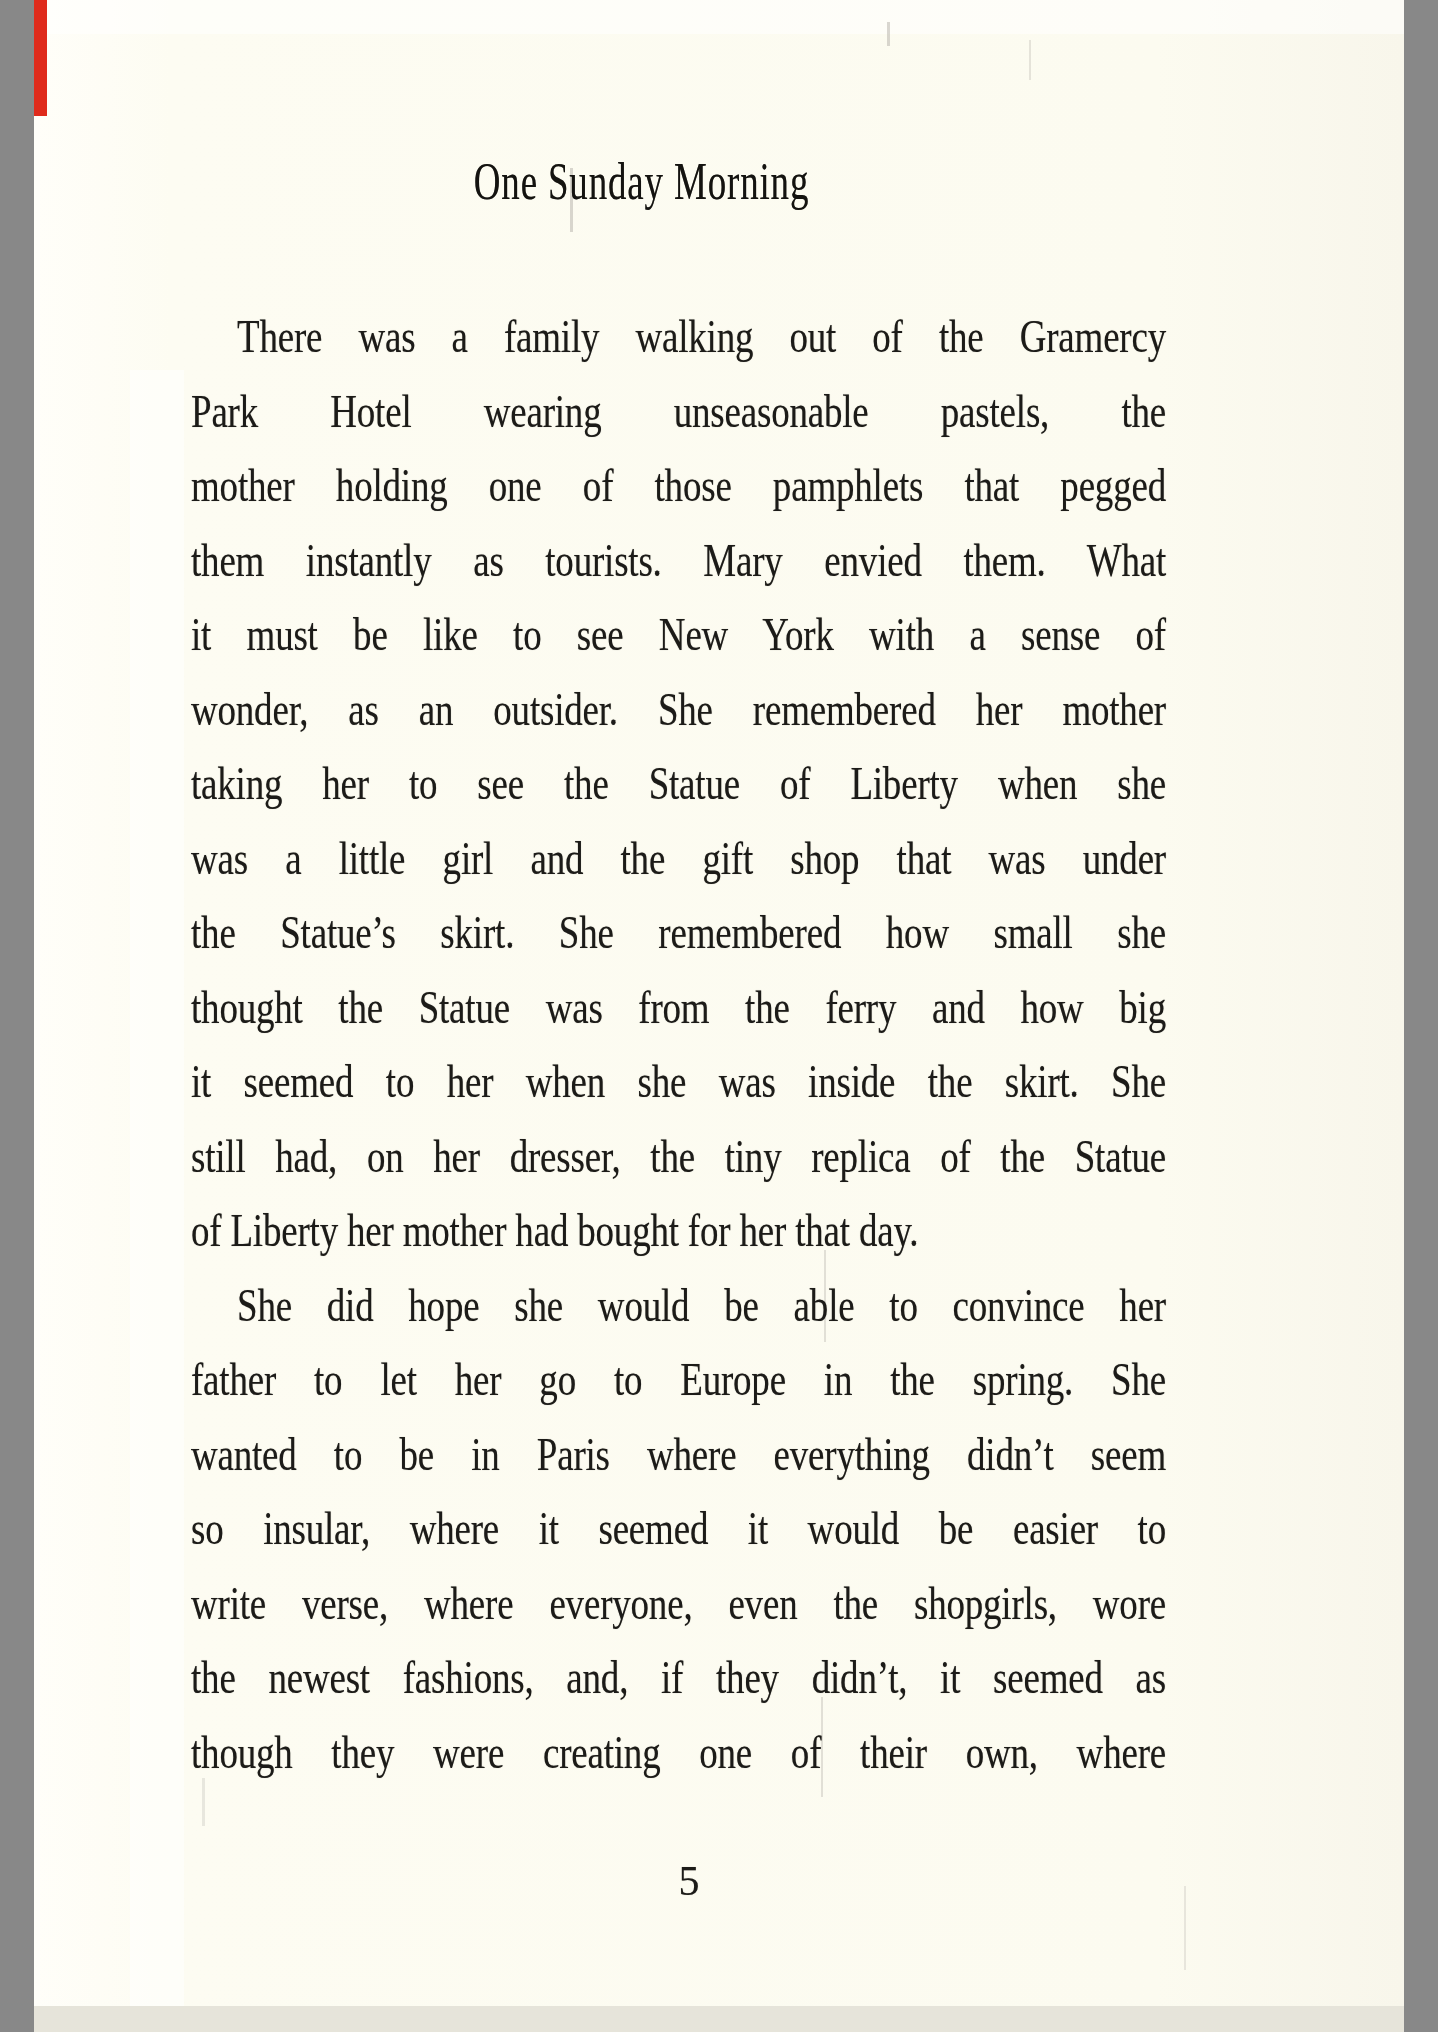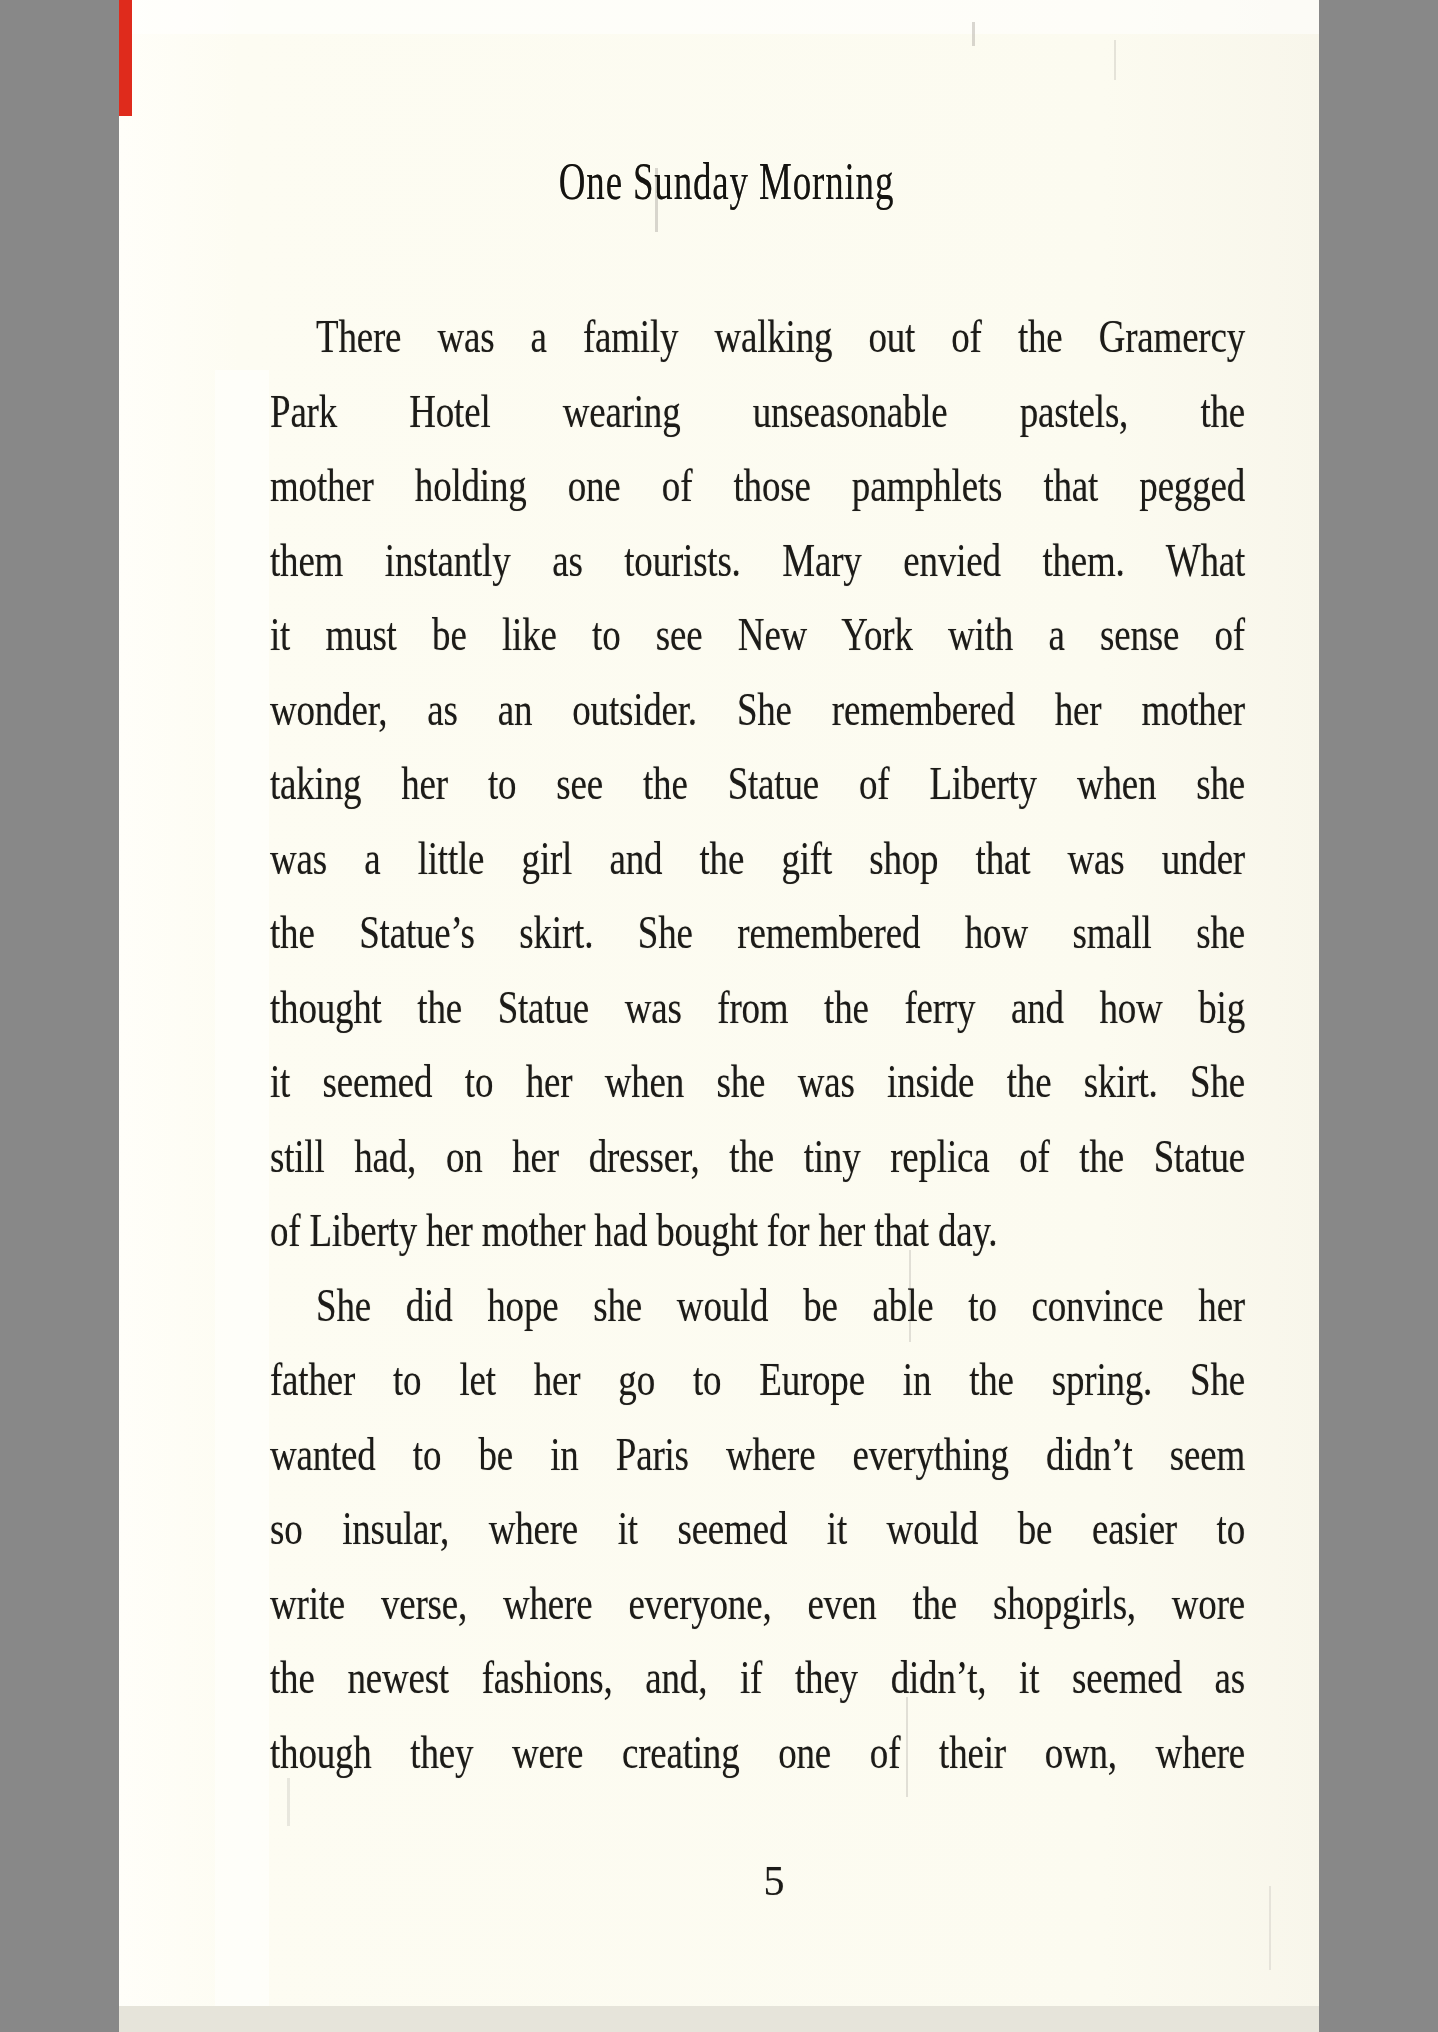--- a/index.html
+++ b/index.html
@@ -1,18 +1,18 @@
 <!DOCTYPE html>
 <html><head>
 <meta charset="utf-8">
 <style>
   html,body{margin:0;padding:0;background:#888;}
   .page{
     position:relative;
-    width:1200px;height:2032px;
+    width:1370px;height:2032px;
     margin:0 auto;
     background:linear-gradient(90deg,#fffef9 0%,#fdfcf2 10%,#fcfbf0 82%,#f8f6eb 100%);
     overflow:hidden;
     font-family:"Liberation Serif","DejaVu Serif",serif;
     color:#1c1b18;
   }
   
   .band-top{position:absolute;left:0;top:0;width:1438px;height:34px;background:rgba(255,255,255,0.55);}
   .band-left{position:absolute;left:96px;top:370px;width:54px;height:1640px;background:rgba(255,255,255,0.5);}
   
@@ -34,21 +34,21 @@
     text-align:center;
     font-size:44px;line-height:1.2;
     letter-spacing:1px;
     transform:scale(0.84,1.18);
     transform-origin:center top;
     color:#141310;
     text-shadow:0 0 0.6px rgba(25,23,18,0.5);
     white-space:nowrap;
   }
   .body-text{
-    position:absolute;left:151px;top:300px;width:975px;
+    position:absolute;left:157px;top:300px;width:975px;
     font-size:37px;
     letter-spacing:-0.2px;
     color:#1c1b18;
     text-shadow:0 0 0.7px rgba(28,26,20,0.45);
   }
   .line{
     height:74.5px;line-height:74.5px;
     text-align:justify;text-align-last:justify;
     transform:scaleY(1.28);
     transform-origin:center center;

